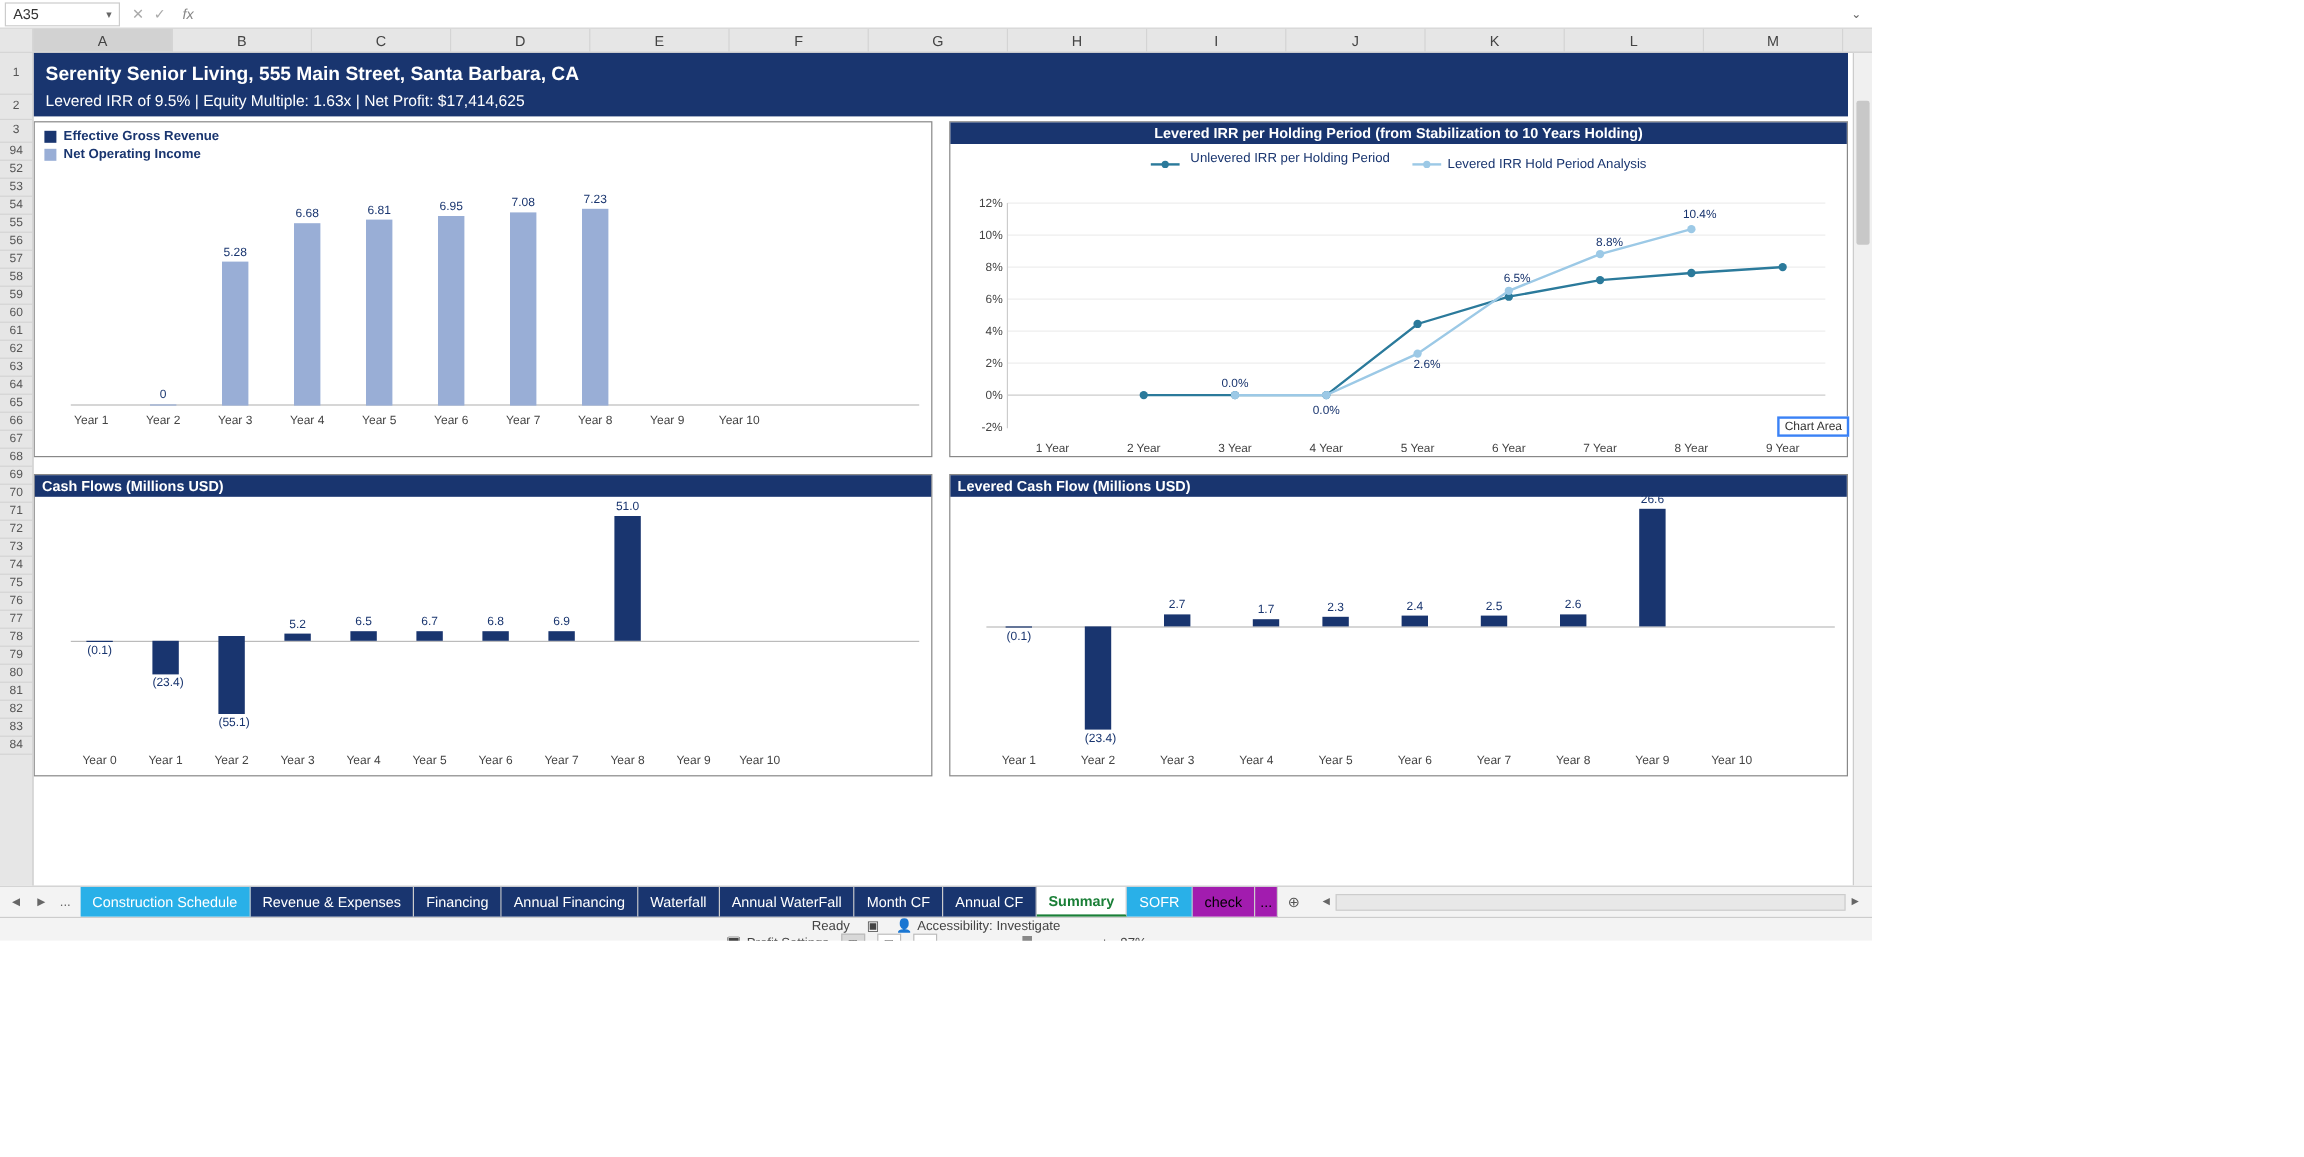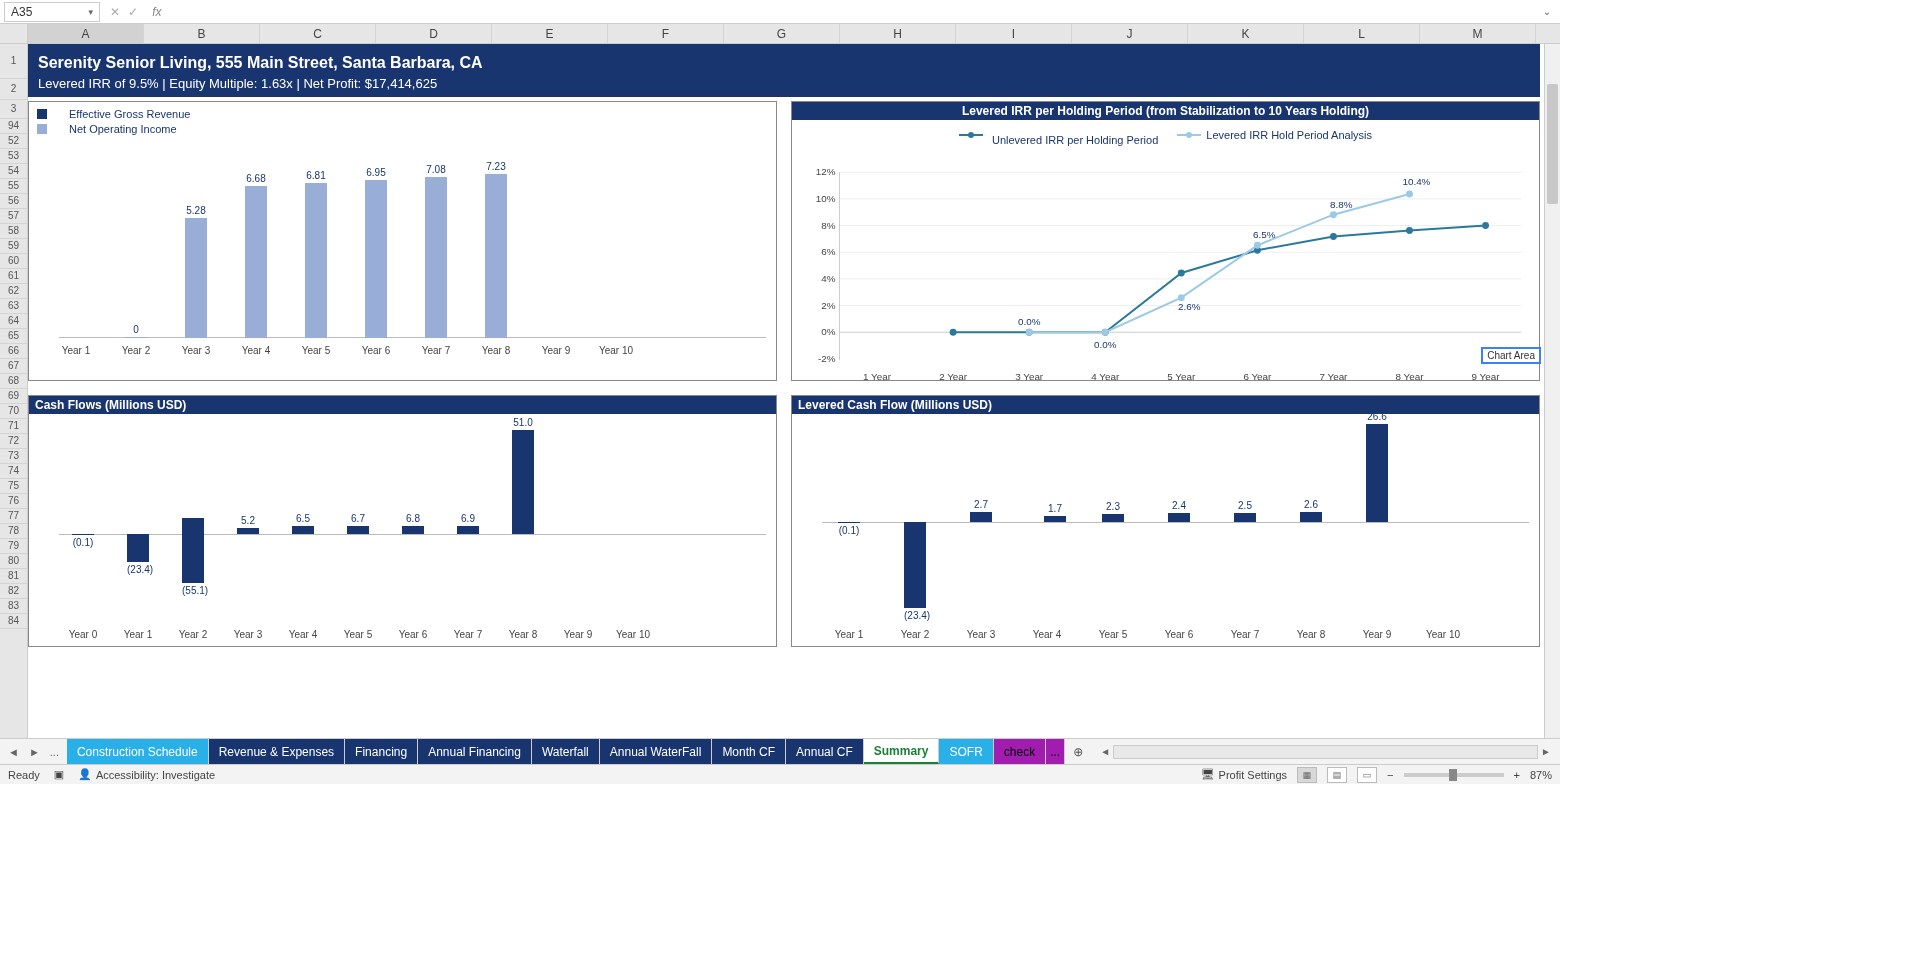--- a/index.html
+++ b/index.html
@@ -35,21 +35,21 @@
   .title-metrics { font-size: 13px; margin-top: 4px; }
 
   .charts-grid { display: grid; grid-template-columns: 1fr 1fr; gap: 14px; margin-top: 4px; }
   .chart-card { border: 1px solid #888; background: #fff; position: relative; }
   .chart-title { background: #19356f; color: #fff; font-size: 12px; font-weight: bold; padding: 2px 6px; }
   .chart-title.center { text-align: center; }
   .chart-body { padding: 6px 8px 4px 8px; height: 260px; position: relative; }
   .chart-body.short { height: 232px; }
 
   .legend { font-size: 11px; color: #19356f; }
-  .legend-row { display: flex; align-items: center; gap: 22px; margin-bottom: 3px; }
+  .legend-row { display: flex; align-items: center; gap: 6px; margin-bottom: 3px; font-weight: bold; }
   .leg-box { width: 10px; height: 10px; display: inline-block; }
   .leg-box.darkblue { background: #19356f; }
   .leg-box.lightblue { background: #99aed6; }
   .leg-line { width: 24px; height: 2px; display: inline-block; position: relative; }
   .leg-line.teal { background: #2b7a9b; }
   .leg-line.sky { background: #9cc9e6; }
   .leg-line::after { content:""; position:absolute; width:6px; height:6px; border-radius:50%; left:9px; top:-2px; background:inherit; }
 
   
   .axis-x { position: absolute; left: 30px; right: 10px; bottom: 24px; border-top: 1px solid #bbb; }
@@ -77,21 +77,21 @@
   .tab { padding: 4px 10px; border-right: 1px solid #ccc; background: #a21caf; color: #000; cursor: pointer; white-space: nowrap; display:flex; align-items:center; }
   .tab.blue { background: #29b0e8; color: #fff; }
   .tab.dark { background: #19356f; color: #fff; }
   .tab.active { background: #fff; color: #1a7f37; font-weight: bold; border-bottom: 2px solid #1a7f37; }
   .tab-add { padding: 0 8px; display:flex; align-items:center; color:#555; cursor:pointer; }
   .hscroll { flex:1; position:relative; display:flex; align-items:center; padding:0 6px; }
   .hscroll .track { flex:1; height:14px; background:#e8e8e8; border:1px solid #ccc; position:relative; }
   .hscroll .arrow { width:16px; text-align:center; color:#666; font-size:10px; }
 
   
-  .status-bar { height: 20px; background: #f3f3f3; border-top: 1px solid #ccc; display:flex; align-items:center; justify-content:space-between; font-size:11px; padding:0 8px; color:#444; }
+  .status-bar { height: 20px; background: #f3f3f3; border-top: 1px solid #ccc; display:flex; align-items:center; justify-content:space-between; font-size:11px; padding:0 8px; color:#444;flex-direction:column; }
   .status-left { display:flex; align-items:center; gap:14px; }
   .status-right { display:flex; align-items:center; gap:10px; }
   .view-btn { width:20px; height:16px; border:1px solid #bbb; background:#fff; display:flex; align-items:center; justify-content:center; cursor:pointer; font-size:9px; color:#666; }
   .view-btn.active { background:#d8d8d8; }
   .zoom-slider { width:100px; height:4px; background:#ccc; position:relative; }
   .zoom-slider .knob { position:absolute; width:8px; height:12px; background:#888; top:-4px; left:45px; }
 
   .neg-bar { position: absolute; }
   .neg-bar .bar { position: relative; }
   .paren { color: #19356f; }
@@ -236,21 +236,21 @@
             <div class="cat-label" style="left:467px">Year 8</div>
             <div class="cat-label" style="left:527px">Year 9</div>
             <div class="cat-label" style="left:587px">Year 10</div>
           </div>
         </div>
 
         <div class="chart-card" style="position:relative">
           <div class="chart-title center">Levered IRR per Holding Period (from Stabilization to 10 Years Holding)</div>
           <div class="chart-body">
             <div class="legend" style="text-align:center">
-              <span style="display:inline-flex;align-items:flex-start;gap:9px;margin-right:16px">
+              <span style="display:inline-flex;align-items:flex-end;gap:9px;margin-right:16px">
                   <span class="leg-line teal"></span>
                   <span>Unlevered IRR per Holding Period</span>
                 </span>
               <span style="display:inline-flex;align-items:center;gap:5px">
                   <span class="leg-line sky"></span>
                   <span>Levered IRR Hold Period Analysis</span>
                 </span>
             </div>
             <svg class="line-svg" viewBox="0 0 740 230">
 
@@ -351,21 +351,21 @@
               </div>
 
             <div class="neg-bar" style="left:43px;top:120px">
                 <div class="bar" style="height:1px;width:22px"></div>
                 <div class="bar-label paren" style="margin-top:2px;text-align:center">(0.1)</div>
               </div>
             <div class="neg-bar" style="left:98px;top:120px">
                 <div class="bar" style="height:28px;width:22px"></div>
                 <div class="bar-label paren" style="margin-top:2px;text-align:center">(23.4)</div>
               </div>
-            <div class="neg-bar" style="left:153px;top:104px">
+            <div class="neg-bar" style="left:153px;top:116px">
                 <div class="bar" style="height:65px;width:22px"></div>
                 <div class="bar-label paren" style="margin-top:2px;text-align:center">(55.1)</div>
               </div>
 
             <div class="cat-label" style="left:54px">Year 0</div>
             <div class="cat-label" style="left:109px">Year 1</div>
             <div class="cat-label" style="left:164px">Year 2</div>
             <div class="cat-label" style="left:219px">Year 3</div>
             <div class="cat-label" style="left:274px">Year 4</div>
             <div class="cat-label" style="left:329px">Year 5</div>

